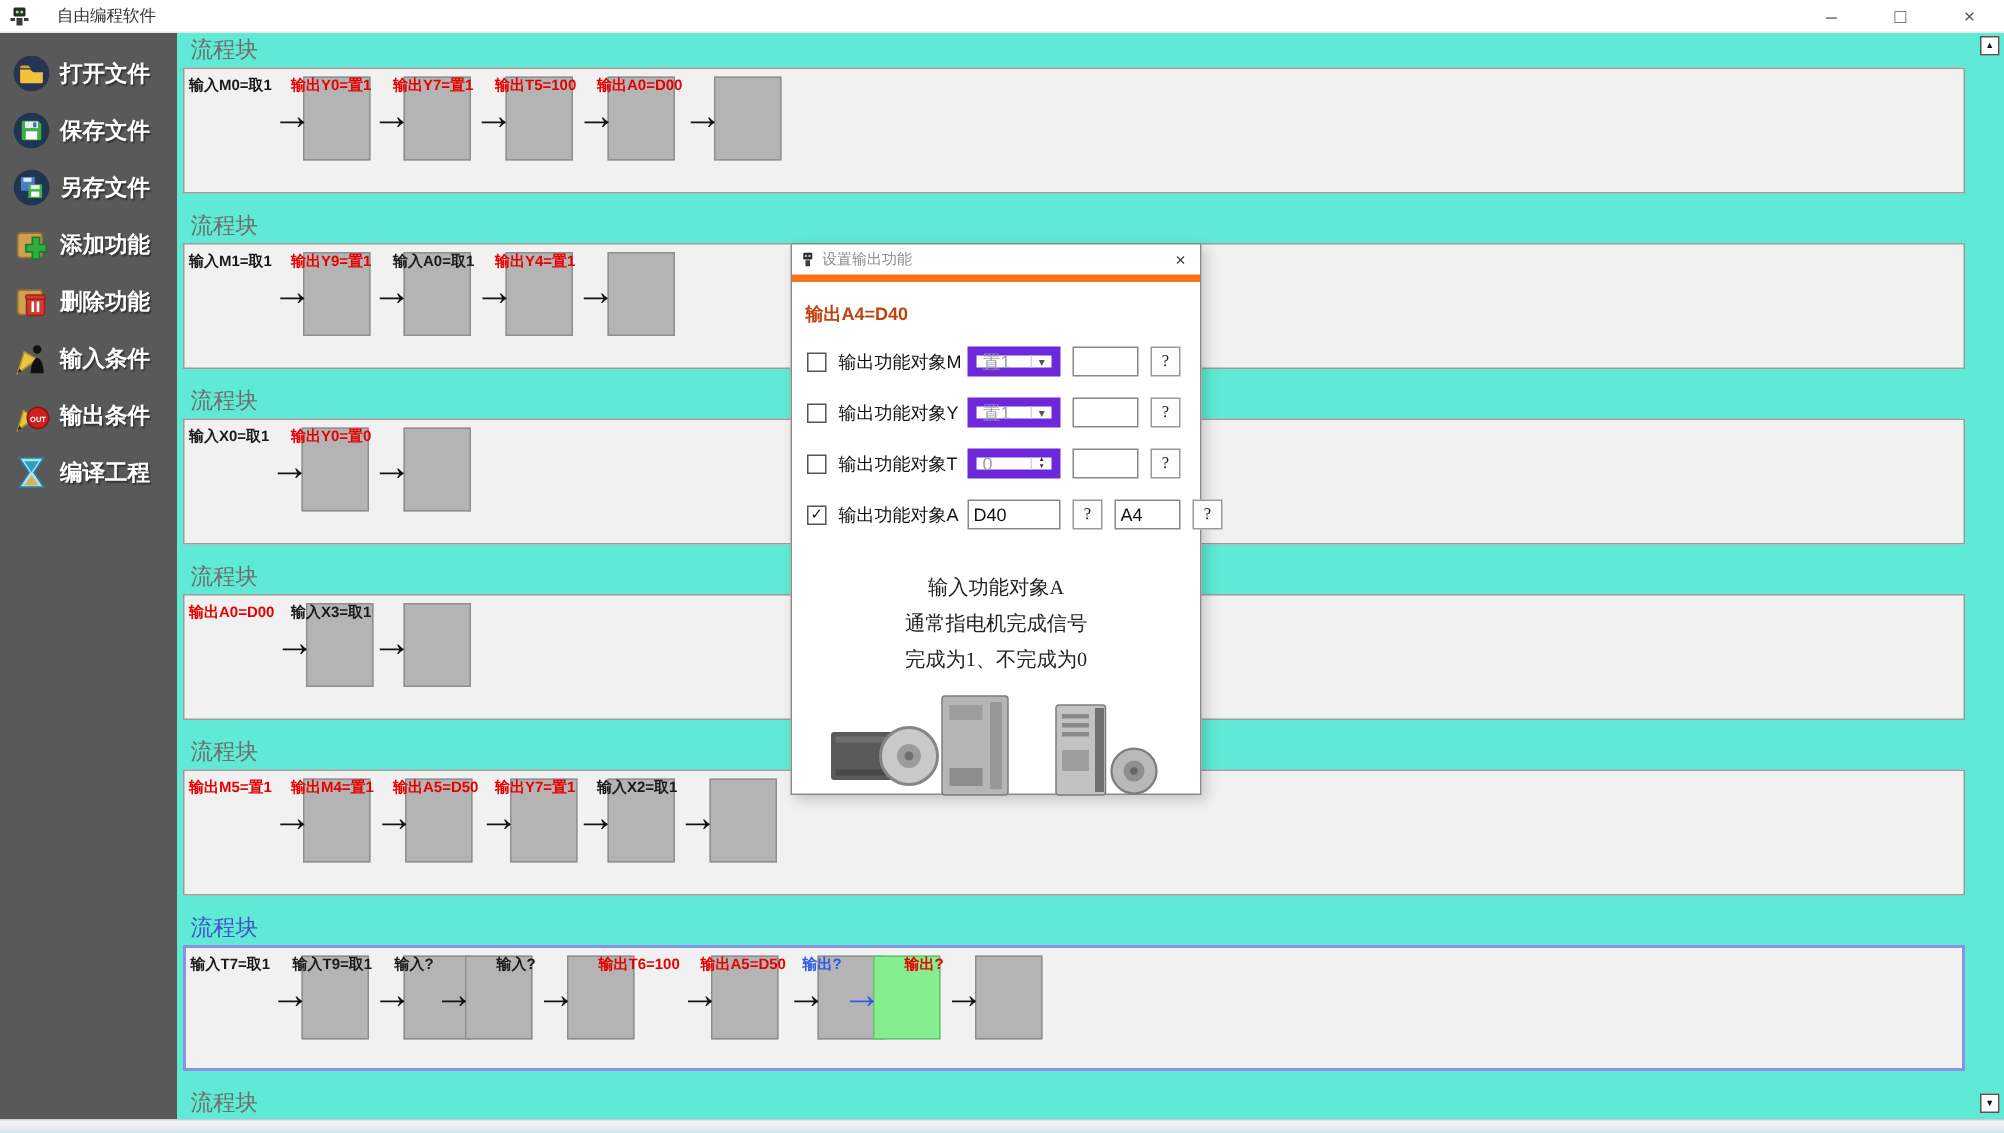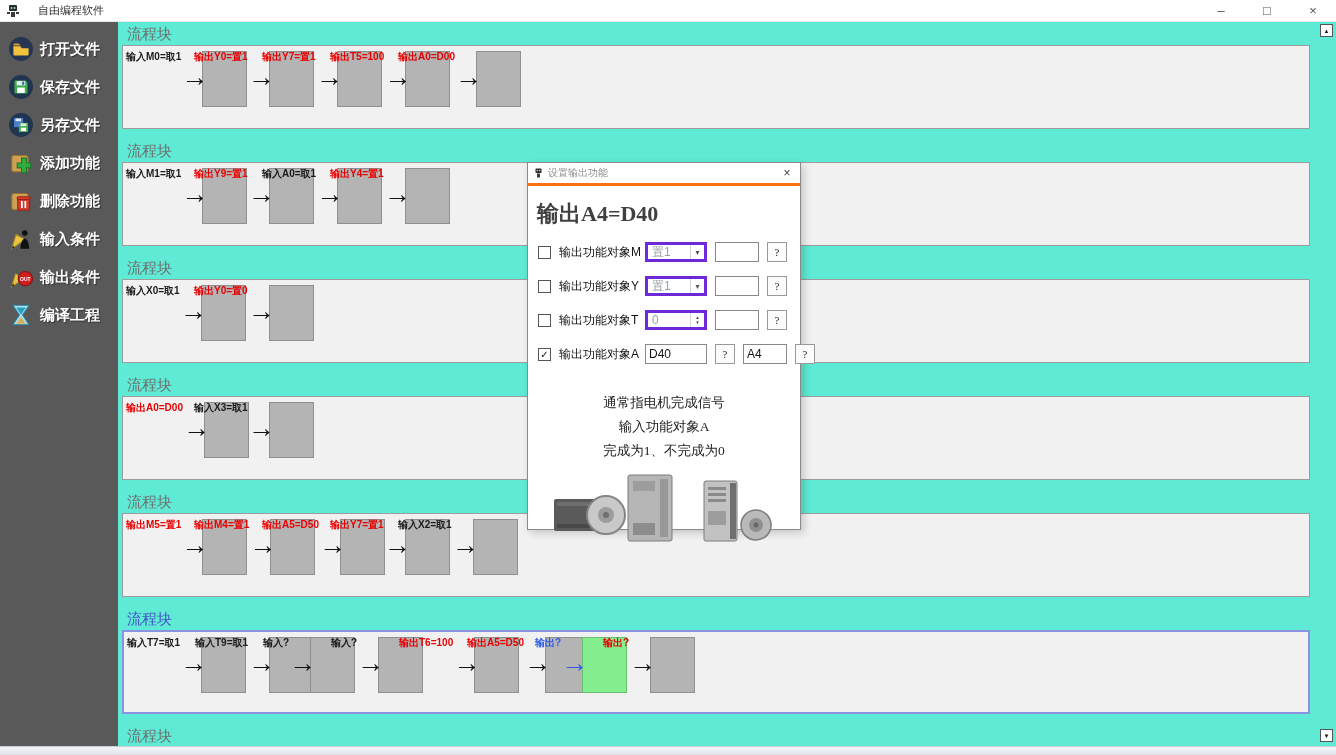--- a/index.html
+++ b/index.html
@@ -51,32 +51,32 @@
     border:1px solid #555;box-sizing:border-box;display:flex;align-items:center;
     justify-content:center;font-size:6px;color:#111;}
   .scroll-btn.up{top:0;}
   .scroll-btn.down{bottom:0;}
   
   .bottom-strip{position:absolute;left:0;right:0;bottom:0;height:9px;
     background:linear-gradient(#f3f4f7,#dfe3ea);border-top:1px solid #c9cdd6;box-sizing:border-box;}
   
   .dialog{position:absolute;left:527px;top:162px;width:274px;height:368px;background:#ffffff;
     border:1px solid #8a8a8a;box-sizing:border-box;box-shadow:3px 3px 8px rgba(0,0,0,.18);z-index:10;}
-  .dlg-titlebar{height:20px;display:flex;align-items:center;border-bottom:3px solid #f97316;}
+  .dlg-titlebar{height:20px;display:flex;align-items:center;border-bottom:5px solid #f97316;}
   .dlg-icon{width:11px;height:11px;margin:0 4px 0 5px;display:inline-flex;}
   .dlg-title{font-size:10px;color:#8d8d8d;}
   .dlg-close{margin-left:auto;width:26px;height:100%;display:flex;align-items:center;
     justify-content:center;font-size:12px;color:#444;cursor:pointer;}
-  .dlg-header{font-family:Liberation Serif, serif;font-weight:bold;font-size:22px;color:#404040;
+  .dlg-header{font-family:Liberation Sans, sans-serif;font-weight:bold;font-size:12px;color:#c2410c;
     margin:13px 0 4px 9px;}
   .dlg-row{display:flex;align-items:center;margin:12px 10px 0 10px;height:22px;font-size:12px;}
   .cb{width:13px;height:13px;border:1px solid #555;background:#fff;margin-right:8px;flex:none;
     font-size:10px;line-height:12px;text-align:center;color:#111;box-sizing:border-box;}
   .dlg-label{width:86px;flex:none;color:#111;font-size:12px;white-space:nowrap;}
-  .dd{width:62px;height:20px;border:3px solid #6d28d9;background:#fff;box-sizing:border-box;
+  .dd{width:62px;height:20px;border:6px solid #6d28d9;background:#fff;box-sizing:border-box;
     display:flex;align-items:center;flex:none;color:#9aa0a6;font-size:12px;padding-left:4px;}
   .dd-text{flex:1;}
   .dd-btn{color:#555;font-size:8px;border-left:1px solid #d5d5d5;width:13px;height:100%;
     display:flex;align-items:center;justify-content:center;flex:none;}
   .spin-btns{display:flex;flex-direction:column;border-left:1px solid #d5d5d5;width:13px;
     height:100%;align-items:center;justify-content:center;font-size:5px;line-height:5px;color:#333;}
   .txt{height:20px;border:1px solid #888;font-size:12px;padding:0 3px;box-sizing:border-box;
     font-family:"Liberation Sans",sans-serif;color:#111;background:#fff;}
   .w62{width:62px;flex:none;}
   .w48{width:44px;flex:none;margin-left:8px;}
@@ -481,22 +481,22 @@
       <div class="dlg-row">
         <span class="cb">✓</span>
         <span class="dlg-label">输出功能对象A</span>
         <input class="txt w62" value="D40" style="">
         <span class="q">?</span>
         <input class="txt w48" value="A4" style="">
         <span class="q q2">?</span>
       </div>
     </div>
   <div class="dlg-help">
+    <div>输入功能对象A</div>
     <div>通常指电机完成信号</div>
-    <div>输入功能对象A</div>
     <div>完成为1、不完成为0</div>
   </div>
   <div class="dlg-image">
     <svg width="240" height="72" viewBox="0 0 240 72">
       <rect x="10" y="28" width="44" height="32" rx="2" fill="#5a5a5a"></rect>
       <rect x="13" y="31" width="38" height="4" fill="#6e6e6e"></rect>
       <rect x="13" y="53" width="38" height="4" fill="#484848"></rect>
       <circle cx="62" cy="44" r="19" fill="#c9c9c9" stroke="#858585" stroke-width="2"></circle>
       <circle cx="62" cy="44" r="8" fill="#9c9c9c"></circle>
       <circle cx="62" cy="44" r="3" fill="#6f6f6f"></circle>

